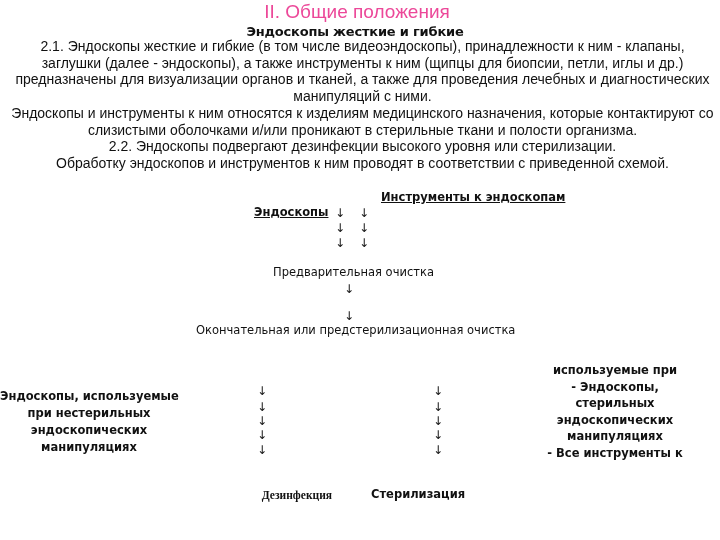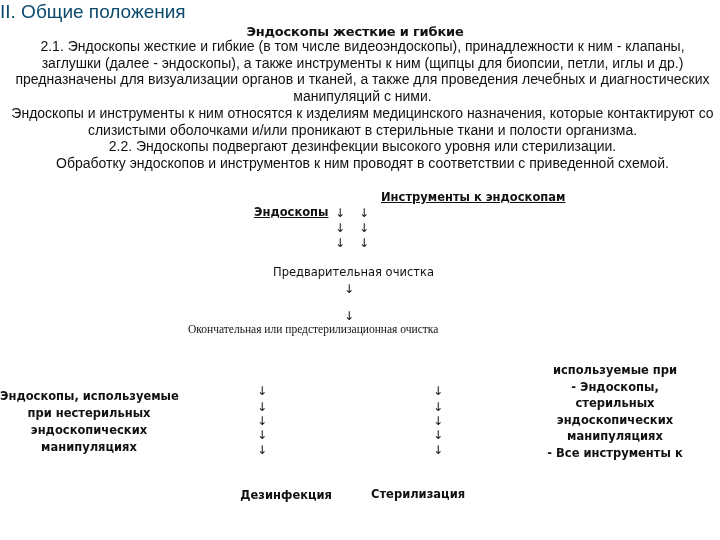--- a/index.html
+++ b/index.html
@@ -1,19 +1,19 @@
 <!DOCTYPE html>
 <html><head>
 <meta charset="utf-8">
 <style>
   html, body { margin: 0; padding: 0; background: #ffffff; }
   body { width: 720px; height: 540px; position: relative; overflow: hidden;
          font-family: "Liberation Sans", sans-serif; color: #111111; }
   .abs { position: absolute; white-space: nowrap; }
-  .title { left: 0; width: 714px; top: 1px; font-size: 19px; color: #0c4a6e; }
+  .title { left: 0; width: 714px; top: 1px; text-align: center; font-size: 19px; color: #ec4899; }
   .subtitle { left: 0; width: 710px; top: 24px; text-align: center; font-size: 13px; font-weight: bold;
               font-family: "DejaVu Sans", sans-serif; letter-spacing: -0.2px; }
   .para { left: 5px; top: 38px; width: 715px; font-size: 14px; line-height: 16.7px; text-align: center; }
   .para div { white-space: nowrap; }
   .scheme { font-family: "DejaVu Sans", sans-serif; font-size: 11.5px; color: #111; }
   .bold { font-weight: bold; }
   .ul { text-decoration: underline; }
   .arrow { font-family: "DejaVu Sans", sans-serif; font-size: 12px; line-height: 1; }
   .center { text-align: center; }
 </style>
@@ -40,21 +40,21 @@
 <div class="abs arrow" style="left:335px; top:207px;">↓</div>
 <div class="abs arrow" style="left:359px; top:207px;">↓</div>
 <div class="abs arrow" style="left:335px; top:222px;">↓</div>
 <div class="abs arrow" style="left:359px; top:222px;">↓</div>
 <div class="abs arrow" style="left:335px; top:237px;">↓</div>
 <div class="abs arrow" style="left:359px; top:237px;">↓</div>
 
 <div class="abs scheme" style="left:273px; top:265px;">Предварительная очистка</div>
 <div class="abs arrow" style="left:344px; top:283px;">↓</div>
 <div class="abs arrow" style="left:344px; top:310px;">↓</div>
-<div class="abs scheme" style="left:188px; top:323px;font-family:Liberation Serif, serif;">Окончательная или предстерилизационная очистка</div>
+<div class="abs scheme" style="left:196px; top:323px;">Окончательная или предстерилизационная очистка</div>
 
 <div class="abs scheme bold center" style="left:0px; top:388px; width:178px; line-height:17px;">
   <div>Эндоскопы, используемые</div>
   <div>при нестерильных</div>
   <div>эндоскопических</div>
   <div>манипуляциях</div>
 </div>
 
 <div class="abs arrow" style="left:257px; top:385px;">↓</div>
 <div class="abs arrow" style="left:257px; top:401px;">↓</div>
@@ -70,16 +70,16 @@
 
 <div class="abs scheme bold center" style="left:540px; top:362px; width:150px; line-height:16.5px;">
   <div>используемые при</div>
   <div>- Эндоскопы,</div>
   <div>стерильных</div>
   <div>эндоскопических</div>
   <div>манипуляциях</div>
   <div>- Все инструменты к</div>
 </div>
 
-<div class="abs scheme bold" style="left:226px; top:487px; width:106px; text-align:right; line-height:17px;">
+<div class="abs scheme bold" style="left:226px; top:487px; width:106px; text-align:right; line-height:17px;font-family:Liberation Serif, serif;">
   <div>Дезинфекция</div>
 </div>
 <div class="abs scheme bold" style="left:371px; top:487px;">Стерилизация</div>
 
 </body></html>

